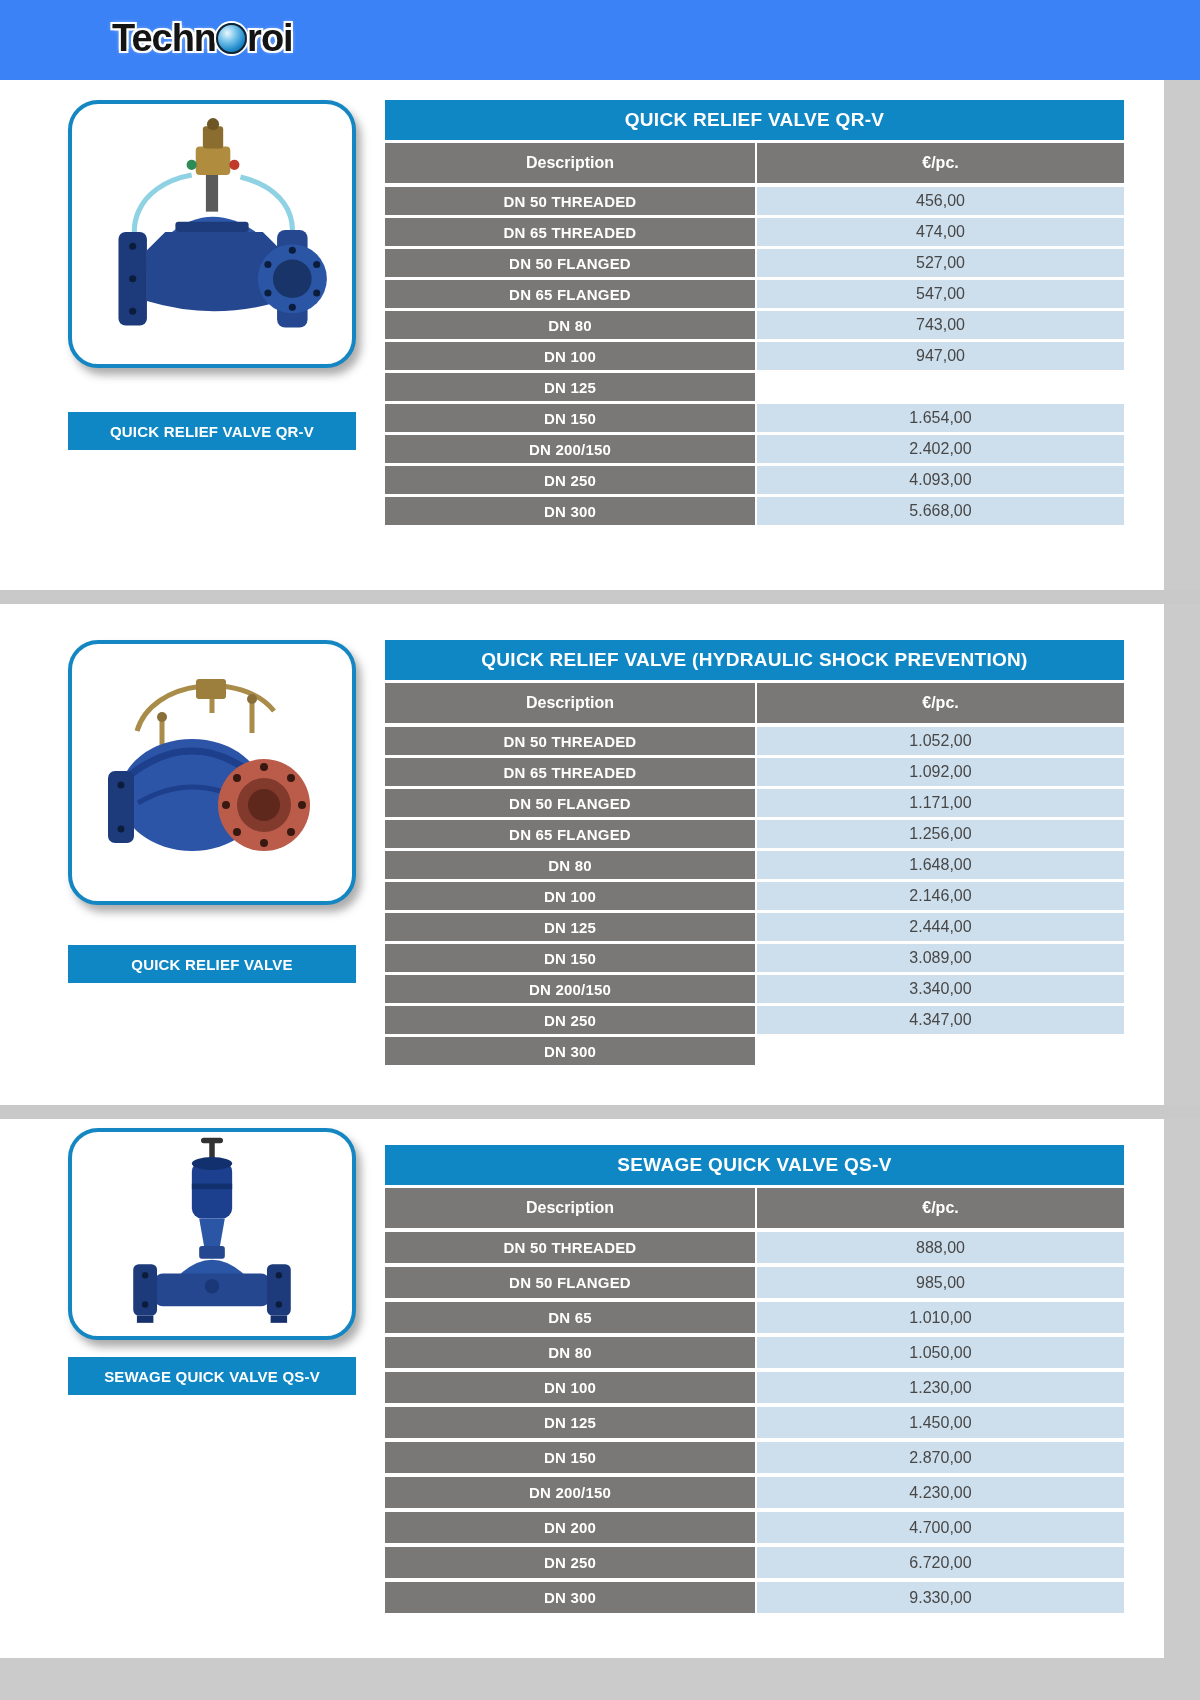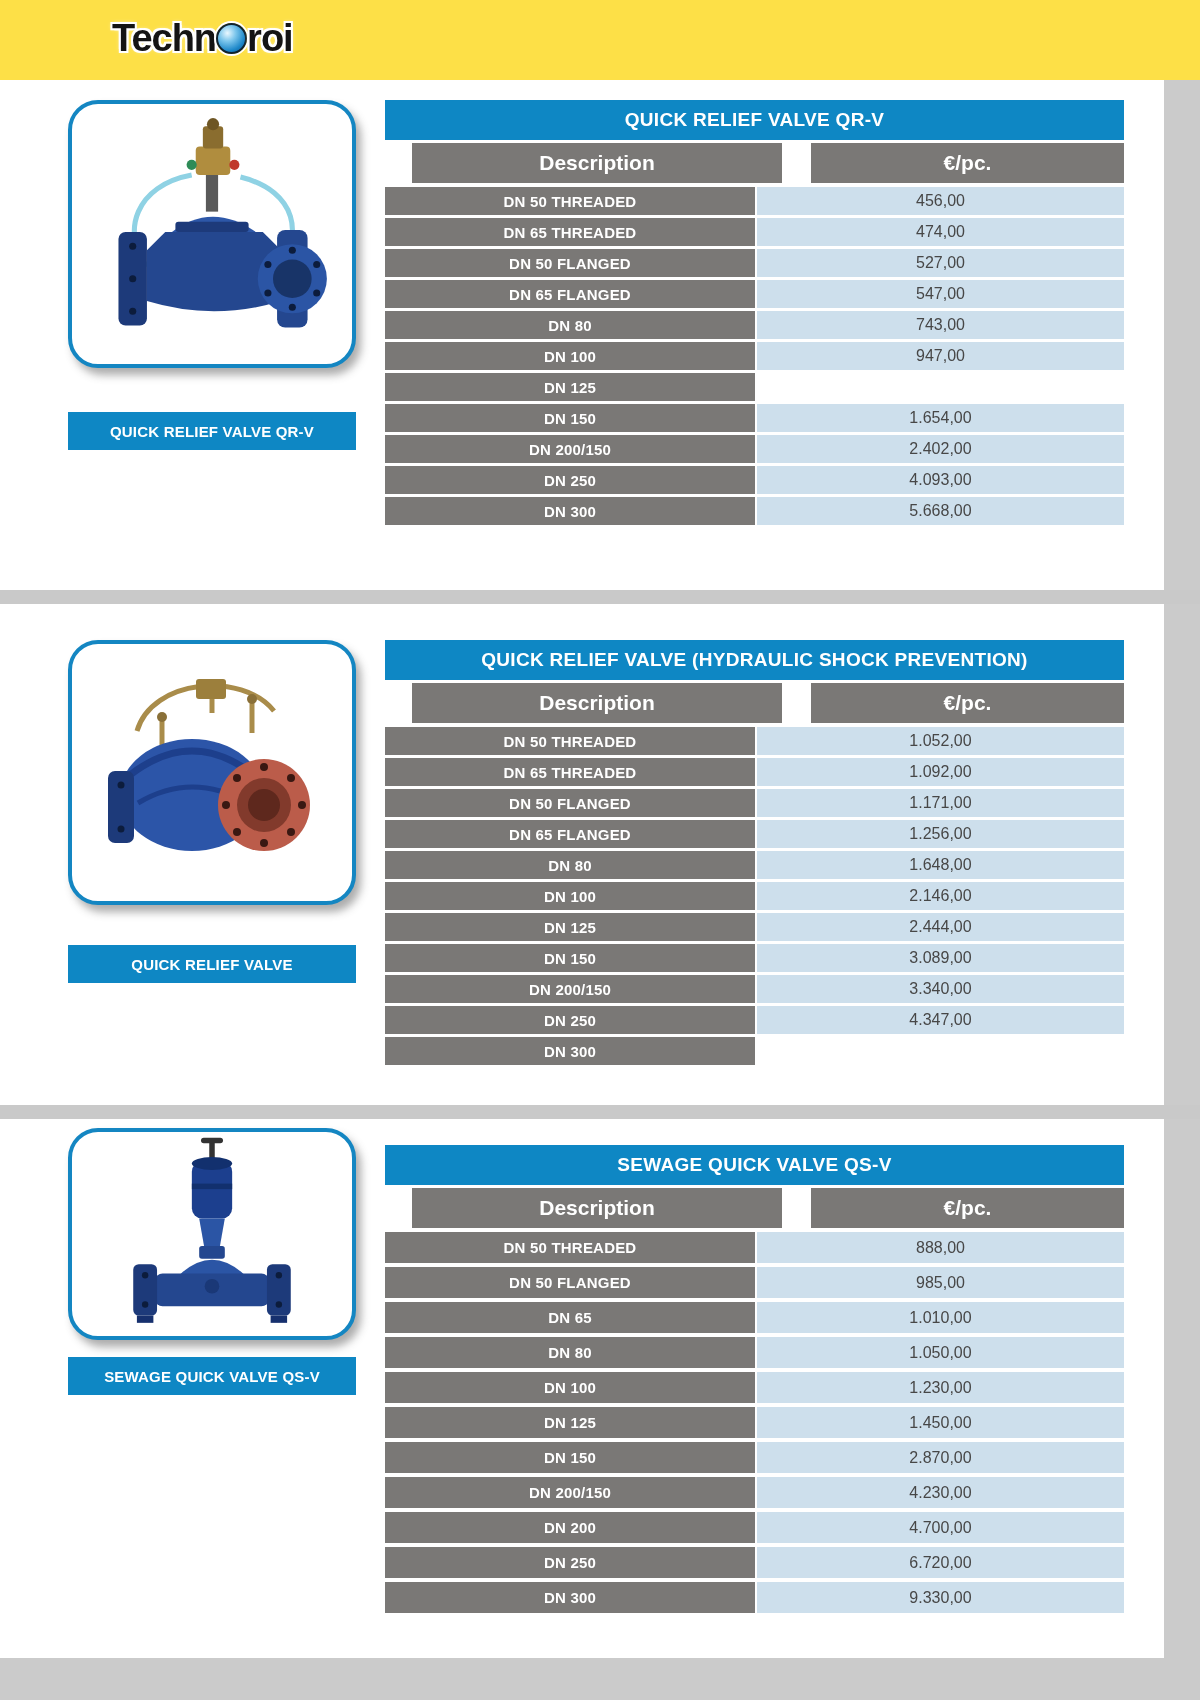--- a/index.html
+++ b/index.html
@@ -2,21 +2,21 @@
 <html><head>
 <meta charset="utf-8">
 <style>
   html,body{margin:0;padding:0;}
   body{
     width:1200px;height:1700px;position:relative;overflow:hidden;
     background:#ffffff;font-family:"Liberation Sans",sans-serif;
     -webkit-font-smoothing:antialiased;
   }
   
-  .topbar{position:absolute;left:0;top:0;width:1200px;height:80px;background:#fde047;}
+  .topbar{position:absolute;left:0;top:0;width:1200px;height:80px;background:#3b82f6;}
   .logo{
     position:absolute;left:112px;top:17px;font-size:38px;font-weight:bold;color:#141414;
     letter-spacing:-1px;white-space:nowrap;
     text-shadow:-2px -2px 0 #fff,2px -2px 0 #fff,-2px 2px 0 #fff,2px 2px 0 #fff,0 0 5px #fff;
   }
   .globe{
     display:inline-block;width:27px;height:27px;border-radius:50%;
     background:radial-gradient(circle at 35% 30%, #eaf8ff 0%, #7cc6ec 32%, #1e88c9 68%, #084e86 100%);
     border:2px solid #10222f;vertical-align:-3px;margin:0 0px;
     box-shadow:0 0 0 2px #ffffff;
@@ -48,22 +48,22 @@
   
   .ptable{position:absolute;left:385px;width:739px;}
   .t1{top:100px;} .t2{top:640px;} .t3{top:1145px;}
   .thead{
     height:40px;background:#0e87c4;color:#fff;font-weight:bold;font-size:19px;
     letter-spacing:.3px;display:flex;align-items:center;justify-content:center;
     margin-bottom:3px;text-align:center;
   }
   .subhead{display:flex;gap:2px;margin-bottom:4px;}
   .subhead .hcell{
-    height:40px;background:#7a7876;color:#fff;font-weight:bold;font-size:21px;
-    display:flex;align-items:center;justify-content:center;margin-left:27px;
+    height:40px;background:#7a7876;color:#fff;font-weight:bold;font-size:16px;
+    display:flex;align-items:center;justify-content:center;
   }
   .wdesc{width:370px;} .wprice{flex:1;}
   .trow{display:flex;gap:2px;margin-bottom:3px;}
   .t3 .trow{margin-bottom:4px;}
   .trow .desc{
     width:370px;height:28px;background:#7a7876;color:#fff;font-weight:bold;font-size:15px;
     display:flex;align-items:center;justify-content:center;letter-spacing:.2px;
   }
   .trow .price{
     flex:1;height:28px;background:#cddfec;color:#474747;font-size:16px;

